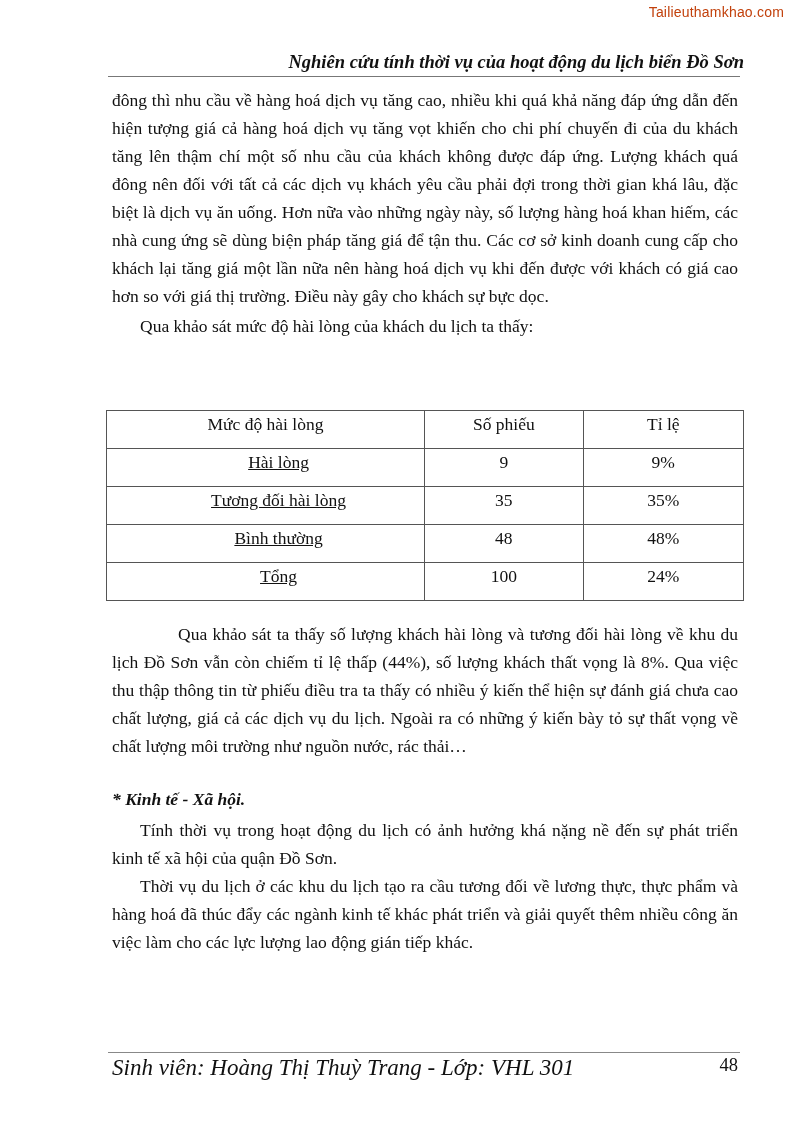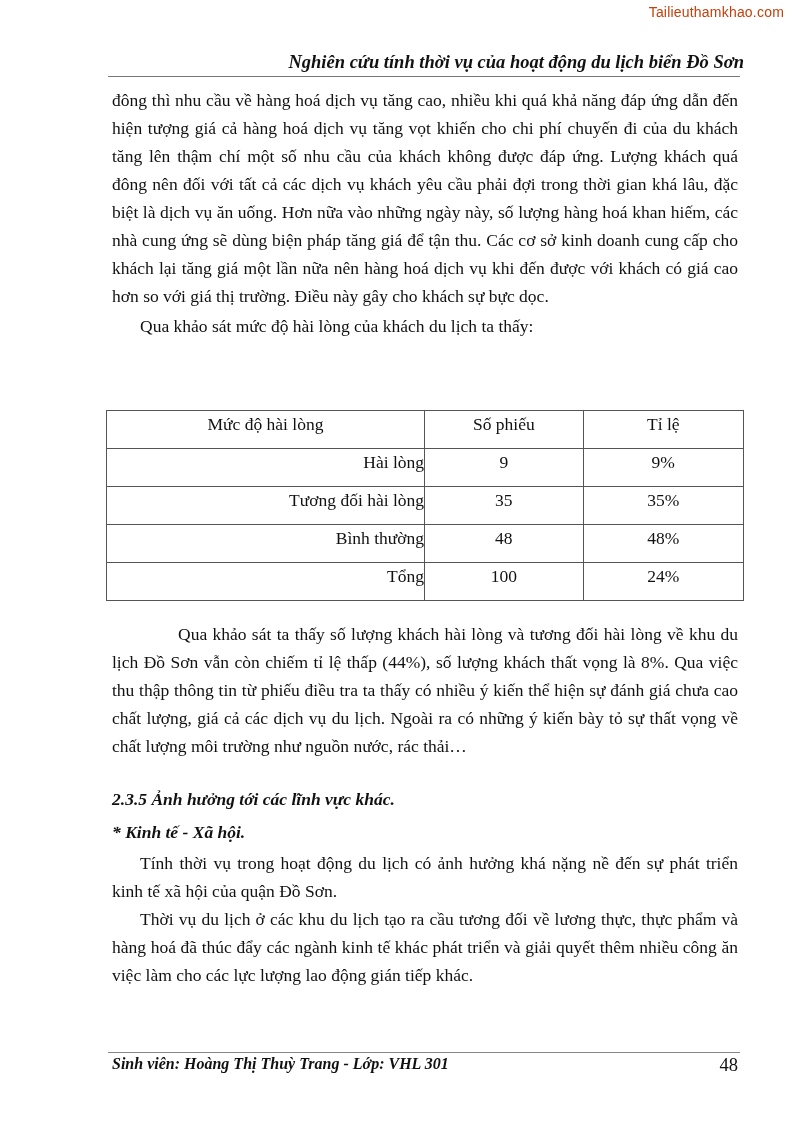--- a/index.html
+++ b/index.html
@@ -14,28 +14,28 @@
   .p { font-size: 17.5px; line-height: 28px; text-align: justify; margin: 0; }
   .p.indent { text-indent: 28px; }
   .p.indent2 { text-indent: 66px; }
   .last-line { text-align-last: left; }
   .lead { font-size: 17.5px; line-height: 33px; margin: 0; padding-left: 28px; }
   table.survey { position: absolute; top: 410px; left: 106px; width: 638px; border-collapse: collapse;
                  font-size: 17.5px; }
   table.survey td, table.survey th { border: 1px solid #555; height: 34px; padding: 0; font-weight: normal; vertical-align: top; }
   table.survey th { text-align: center; padding-top: 3px; }
   table.survey td { padding-top: 3px; }
-  table.survey td.lbl { padding-left: 26px; text-align: right; }
+  table.survey td.lbl { padding-left: 26px; text-align: center; text-decoration: underline; }
   table.survey td.num { text-align: center; }
   .col1 { width: 320px; margin-top: 26px; } .col2 { width: 159px; } .col3 { width: 161px; }
   .after { position: absolute; top: 620px; left: 112px; width: 626px; }
   .section { position: absolute; top: 783px; left: 112px; width: 626px; }
   .h-bold { font-size: 17.5px; font-weight: bold; font-style: italic; line-height: 33px; margin: 0; }
   .footer-rule { position: absolute; top: 1052px; left: 108px; width: 632px; height: 1px; background: #888; }
-  .footer-left { position: absolute; top: 1055px; left: 112px; font-size: 16px; font-weight: bold; font-style: italic; }
+  .footer-left { position: absolute; top: 1055px; left: 112px; font-size: 23px; font-weight: normal; font-style: italic; }
   .footer-page { position: absolute; top: 1055px; right: 56px; font-size: 18.5px; }
 </style>
 </head>
 <body>
 
 <div class="watermark">Tailieuthamkhao.com</div>
 
 <div class="header-title">Nghiên cứu tính thời vụ của hoạt động du lịch biển Đồ Sơn</div>
 <div class="header-rule"></div>
 
@@ -74,21 +74,20 @@
       <td class="num">24%</td>
     </tr>
   </tbody>
 </table>
 
 <div class="after">
   <p class="p indent2 last-line">Qua khảo sát ta thấy số lượng khách hài lòng và tương đối hài lòng về khu du lịch Đồ Sơn vẫn còn chiếm tỉ lệ thấp (44%), số lượng khách thất vọng là 8%. Qua việc thu thập thông tin từ phiếu điều tra ta thấy có nhiều ý kiến thể hiện sự đánh giá chưa cao chất lượng, giá cả các dịch vụ du lịch. Ngoài ra có những ý kiến bày tỏ sự thất vọng về chất lượng môi trường như nguồn nước, rác thải…</p>
 </div>
 
 <div class="section">
-  <p class="h-bold">2.3.5 Ảnh hưởng tới các lĩnh vực khác.</p>
   <p class="h-bold">* Kinh tế - Xã hội.</p>
   <p class="p indent last-line">Tính thời vụ trong hoạt động du lịch có ảnh hưởng khá nặng nề đến sự phát triển kinh tế xã hội của quận Đồ Sơn.</p>
   <p class="p indent last-line">Thời vụ du lịch ở các khu du lịch tạo ra cầu tương đối về lương thực, thực phẩm và hàng hoá đã thúc đẩy các ngành kinh tế khác phát triển và giải quyết thêm nhiều công ăn việc làm cho các lực lượng lao động gián tiếp khác.</p>
 </div>
 
 <div class="footer-rule"></div>
 <div class="footer-left">Sinh viên: Hoàng Thị Thuỳ Trang - Lớp: VHL 301</div>
 <div class="footer-page">48</div>
 
 </body></html>

